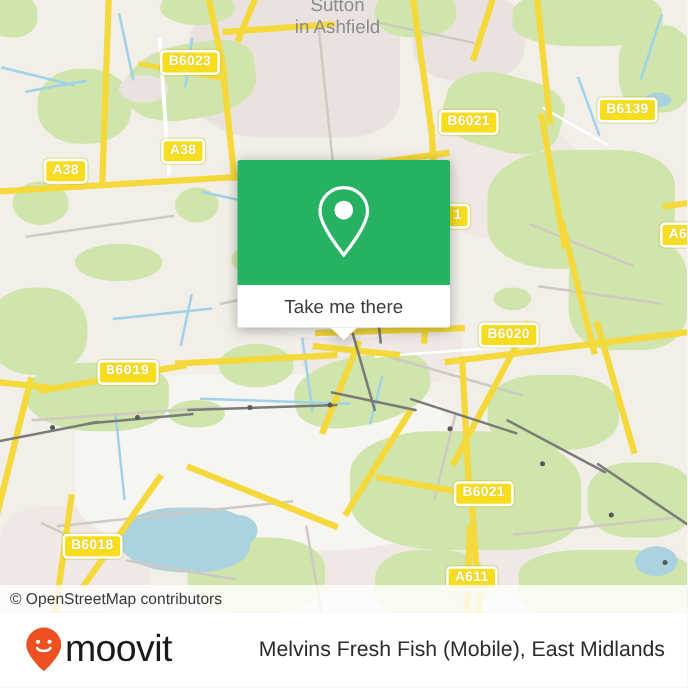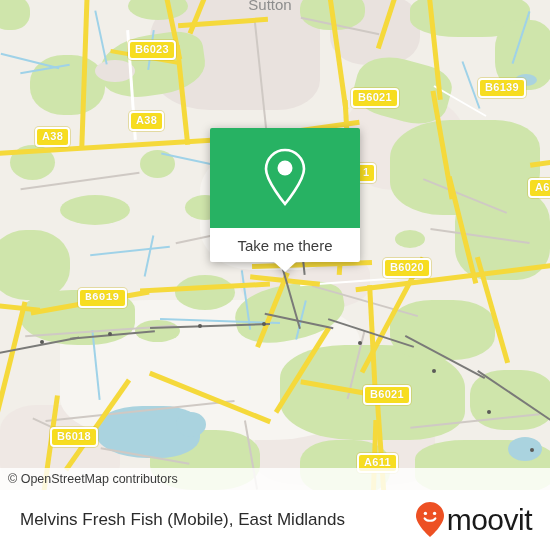--- a/index.html
+++ b/index.html
@@ -24,22 +24,22 @@
 
   
   .shield{position:absolute;background:#f7dd20;border:2px solid #ffffff;border-radius:4px;
           color:#ffffff;font-size:11px;font-weight:bold;letter-spacing:.3px;
           padding:1px 5px 2px 5px;line-height:13px;white-space:nowrap;
           text-shadow:0 0 1px rgba(0,0,0,.18);box-shadow:0 0 0 1px rgba(200,180,30,.35);}
   .citylabel{position:absolute;color:#8d8d8d;font-size:15px;line-height:17px;text-align:center;
              white-space:nowrap;}
 
   
-  #card{position:absolute;left:190px;top:128px;width:150px;
-        filter:drop-shadow(0 2px 5px rgba(0,0,0,.30));margin-left:20px;}
+  #card{position:absolute;left:190px;top:128px;width:170px;
+        filter:drop-shadow(0 2px 5px rgba(0,0,0,.30));}
   #card-top{height:100px;background:#27b263;border-radius:2px 2px 0 0;
             display:flex;align-items:center;justify-content:center;}
   #card-bottom{height:34px;background:#ffffff;border-radius:0 0 2px 2px;
                display:flex;align-items:center;justify-content:center;}
   #card-bottom span{color:#3c3c3c;font-size:15px;}
   #card-tail{position:absolute;left:50%;margin-left:-11px;top:134px;width:0;height:0;
              border-left:11px solid transparent;border-right:11px solid transparent;
              border-top:10px solid #ffffff;}
 
   
@@ -204,20 +204,21 @@
       <div class="railtick" style="left:198px;top:324px;width:4px;height:4px;"></div>
       <div class="railtick" style="left:262px;top:322px;width:4px;height:4px;"></div>
       <div class="railtick" style="left:358px;top:341px;width:4px;height:4px;"></div>
       <div class="railtick" style="left:432px;top:369px;width:4px;height:4px;"></div>
       <div class="railtick" style="left:487px;top:410px;width:4px;height:4px;"></div>
       <div class="railtick" style="left:530px;top:448px;width:4px;height:4px;"></div>
     </div>
 
     <div class="citylabel" style="left:210px;top:-4px;width:120px;">
       <div>Sutton</div>
+      <div>in Ashfield</div>
     </div>
 
     <div class="layer" id="shield-layer">
         <div class="shield" style="left: 128px; top: 40px;">B6023</div>
         <div class="shield" style="left: 129px; top: 111px;">A38</div>
         <div class="shield" style="left: 35px; top: 127px;">A38</div>
         <div class="shield" style="left: 351px; top: 88px;">B6021</div>
         <div class="shield" style="left: 478px; top: 78px;">B6139</div>
         <div class="shield" style="left: 528px; top: 178px;">A61</div>
         <div class="shield" style="left: 356px; top: 163px;">1</div>
@@ -240,25 +241,25 @@
       </div>
       <div id="card-tail"></div>
     </div>
 
     <div id="attrib">
       <span>© OpenStreetMap contributors</span>
     </div>
   </div>
 
   <div id="footer">
-    <div id="footer-title">Melvins Fresh Fish (Mobile), East Midlands</div>
     <div id="brand">
       <svg width="30" height="38" viewBox="0 0 30 38">
         <path d="M15 1 C7.3 1 1 7.3 1 15 C1 24 15 36 15 36 C15 36 29 24 29 15 C29 7.3 22.7 1 15 1 Z" fill="#ed5023"></path>
         <circle cx="10.4" cy="12.4" r="1.7" fill="#ffffff"></circle>
         <circle cx="19.6" cy="12.4" r="1.7" fill="#ffffff"></circle>
         <path d="M9.6 17.4 C11.6 20.6 18.4 20.6 20.4 17.4" fill="none" stroke="#ffffff" stroke-width="2" stroke-linecap="round"></path>
       </svg>
       <span id="brand-name">moovit</span>
     </div>
+    <div id="footer-title">Melvins Fresh Fish (Mobile), East Midlands</div>
   </div>
 
 </div>
 
 </body></html>

